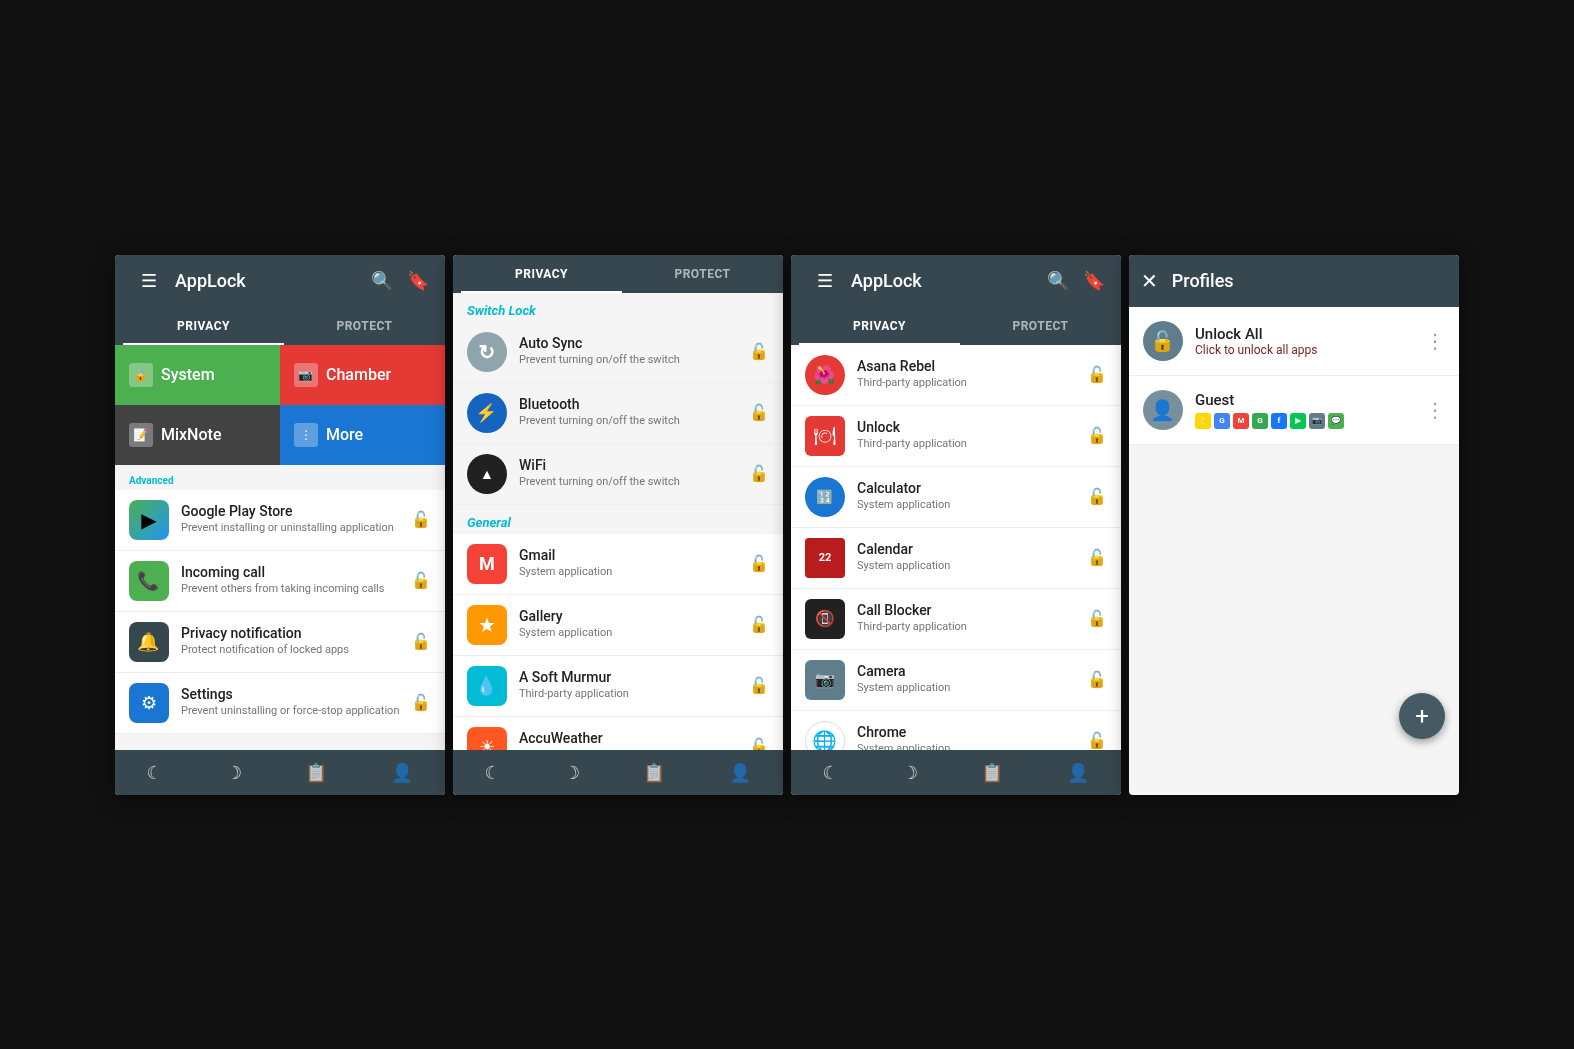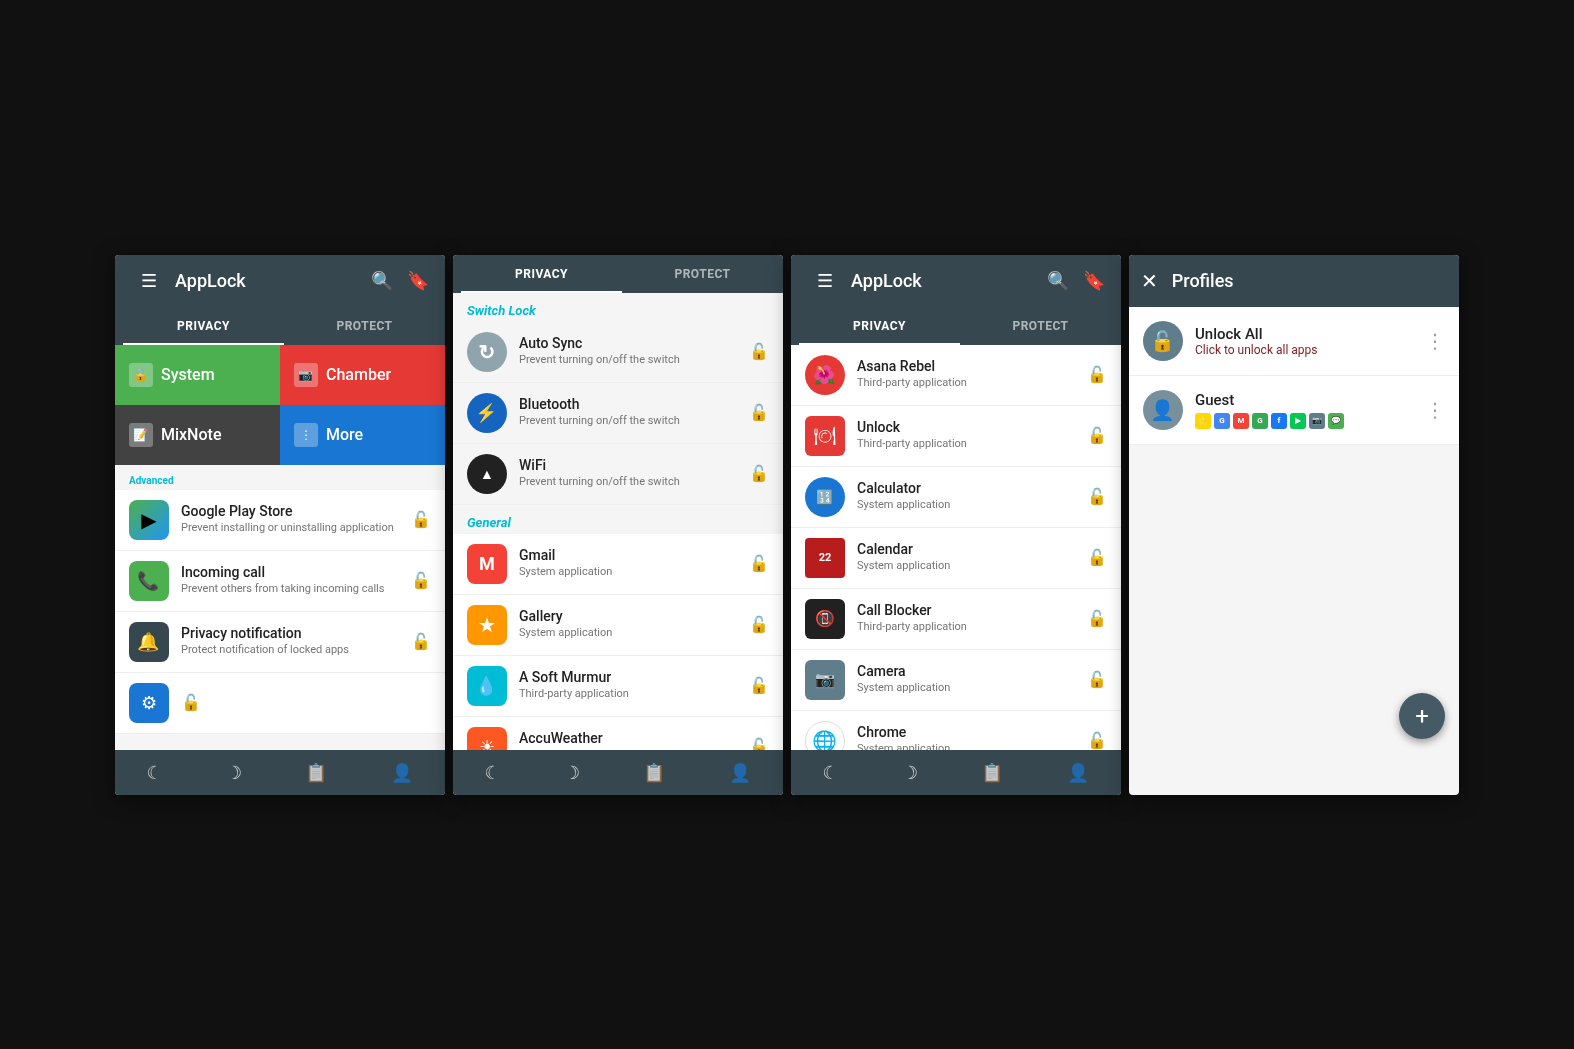--- a/index.html
+++ b/index.html
@@ -341,20 +341,24 @@
         <div class="app-item">
           <div class="app-icon-wrap" style="background:#37474f;color:white;font-size:18px">🔔</div>
           <div class="app-info">
             <div class="app-name">Privacy notification</div>
             <div class="app-desc">Protect notification of locked apps</div>
           </div>
           <span class="lock-icon">🔓</span>
         </div>
         <div class="app-item">
           <div class="app-icon-wrap" style="background:#1976D2;color:white;font-size:18px">⚙</div>
+          <div class="app-info">
+            <div class="app-name">Settings</div>
+            <div class="app-desc">Prevent uninstalling or force-stop application</div>
+          </div>
           <span class="lock-icon">🔓</span>
         </div>
       </div>
       <div class="bottom-nav">
         <span class="bottom-nav-icon">☾</span>
         <span class="bottom-nav-icon">☽</span>
         <span class="bottom-nav-icon">📋</span>
         <span class="bottom-nav-icon">👤</span>
       </div>
     </div>

